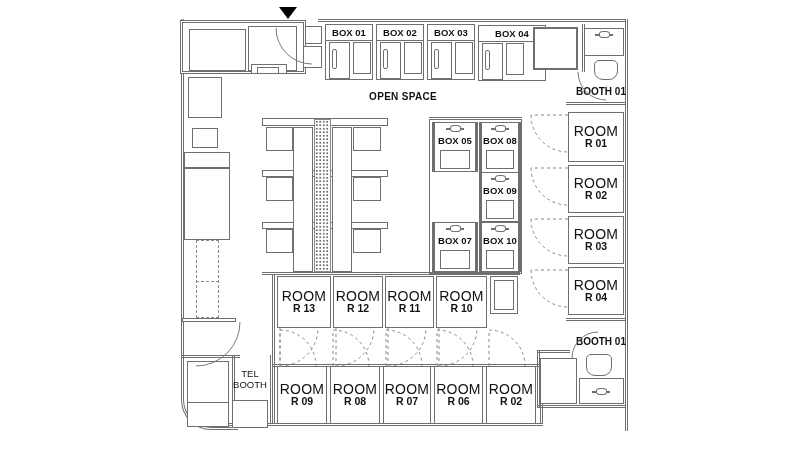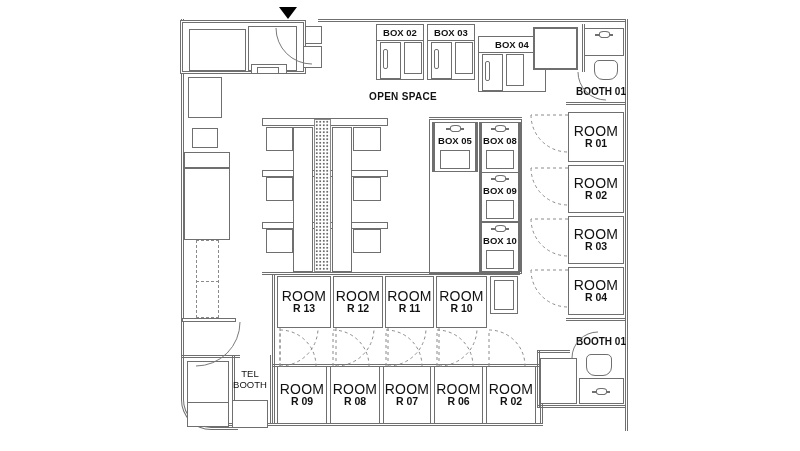--- a/index.html
+++ b/index.html
@@ -89,33 +89,39 @@
   <div class="dashline" style="left:196px;top:281px;width:23px;"></div>
 
   <div class="box" style="left:187px;top:361px;width:42px;height:66px;"></div>
   <div class="dashline" style="left:187px;top:402px;width:42px;border-top-style:solid;border-top-color:var(--line);"></div>
   <div class="box" style="left:232px;top:400px;width:36px;height:28px;"></div>
   <div class="lbl" style="left:230px;top:368px;width:40px;font-weight:400;font-size:9.5px;line-height:11px;">
     <span>TEL</span><br>
     <span>BOOTH</span>
   </div>
 
+  <div class="tbox" style="left:325px;top:24px;width:48px;height:56px;">
+    <div class="blabel">BOX 01</div>
+    <div class="box" style="left:3px;top:17px;width:21px;height:37px;"></div>
+    <div class="sidechair" style="left:6px;top:24px;width:5px;height:20px;"></div>
+    <div class="box" style="left:27px;top:17px;width:18px;height:32px;"></div>
+  </div>
   <div class="tbox" style="left:376px;top:24px;width:48px;height:56px;">
     <div class="blabel">BOX 02</div>
     <div class="box" style="left:3px;top:17px;width:21px;height:37px;"></div>
     <div class="sidechair" style="left:6px;top:24px;width:5px;height:20px;"></div>
     <div class="box" style="left:27px;top:17px;width:18px;height:32px;"></div>
   </div>
   <div class="tbox" style="left:427px;top:24px;width:48px;height:56px;">
     <div class="blabel">BOX 03</div>
     <div class="box" style="left:3px;top:17px;width:21px;height:37px;"></div>
     <div class="sidechair" style="left:6px;top:24px;width:5px;height:20px;"></div>
     <div class="box" style="left:27px;top:17px;width:18px;height:32px;"></div>
   </div>
-  <div class="tbox" style="left:478px;top:36px;width:68px;height:56px;">
+  <div class="tbox" style="left:478px;top:25px;width:68px;height:56px;">
     <div class="blabel">BOX 04</div>
     <div class="box" style="left:3px;top:17px;width:21px;height:37px;"></div>
     <div class="sidechair" style="left:6px;top:24px;width:5px;height:20px;"></div>
     <div class="box" style="left:27px;top:17px;width:18px;height:32px;"></div>
   </div>
 
   <div class="box" style="left:533px;top:27px;width:45px;height:43px;border-width:2px;"></div>
   <div class="box" style="left:584px;top:28px;width:40px;height:28px;"></div>
   <div class="micon" style="left:595px;top:31px;"></div>
   <div class="chair" style="left:594px;top:60px;width:24px;height:20px;"></div>
@@ -153,20 +159,25 @@
   </div>
   <div class="cell" style="left:479px;top:122px;width:42px;height:58px;">
     <div class="micon" style="left:9px;top:2px;"></div>
     <div class="blabel">BOX 08</div>
     <div class="box" style="left:4px;top:27px;width:28px;height:19px;"></div>
   </div>
   <div class="cell" style="left:479px;top:172px;width:42px;height:50px;">
     <div class="micon" style="left:9px;top:2px;"></div>
     <div class="blabel">BOX 09</div>
     <div class="box" style="left:4px;top:27px;width:28px;height:19px;"></div>
+  </div>
+  <div class="cell" style="left:432px;top:222px;width:46px;height:50px;">
+    <div class="micon" style="left:11px;top:2px;"></div>
+    <div class="blabel">BOX 07</div>
+    <div class="box" style="left:5px;top:27px;width:30px;height:19px;"></div>
   </div>
   <div class="cell" style="left:479px;top:222px;width:42px;height:50px;">
     <div class="micon" style="left:9px;top:2px;"></div>
     <div class="blabel">BOX 10</div>
     <div class="box" style="left:4px;top:27px;width:28px;height:19px;"></div>
   </div>
 
   <div class="box" style="left:262px;top:118px;width:126px;height:8px;"></div>
   <div class="box" style="left:262px;top:170px;width:126px;height:7px;"></div>
   <div class="box" style="left:262px;top:222px;width:126px;height:7px;"></div>

